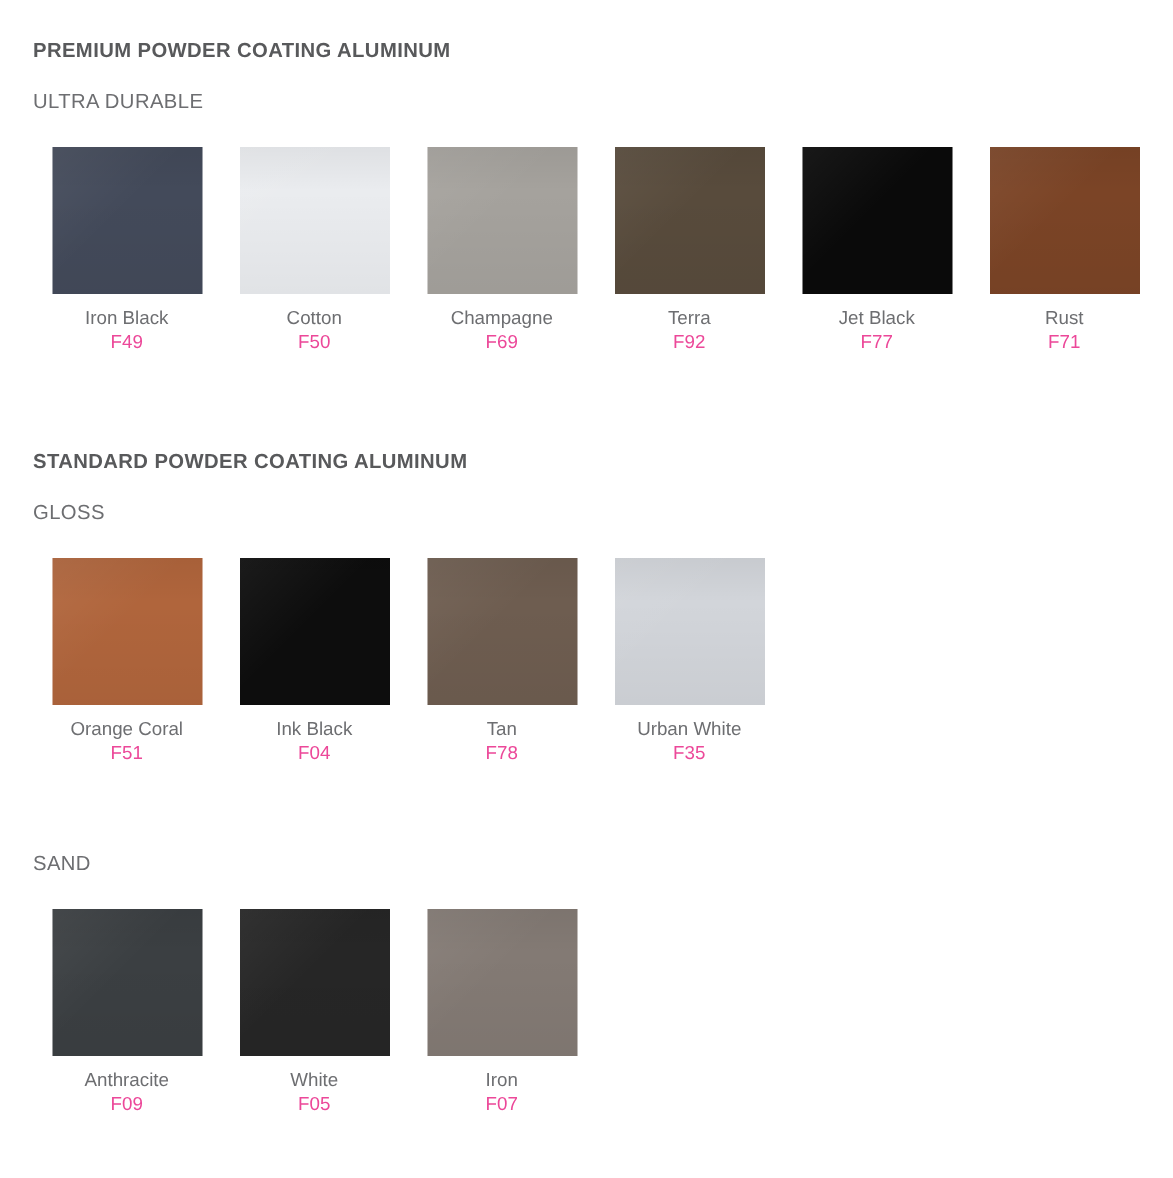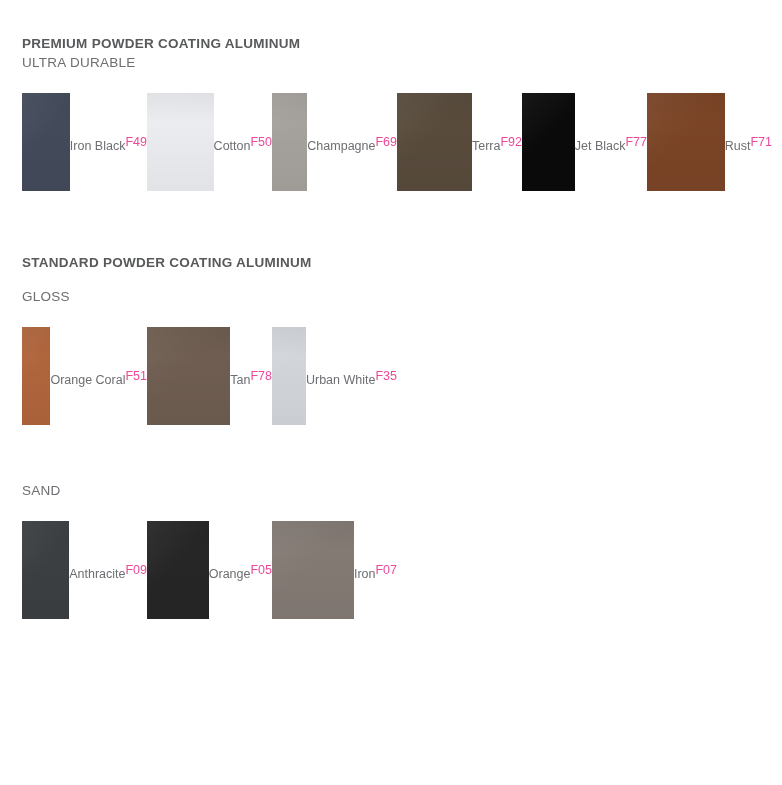--- a/index.html
+++ b/index.html
@@ -12,52 +12,52 @@
     height: 785px;
     font-family: "Liberation Sans", sans-serif;
     color: #58595b;
     overflow: hidden;
   }
   .page {
     position: relative;
     width: 782px;
     height: 785px;
     box-sizing: border-box;
-    padding: 15px 22px;
+    padding: 5px 22px;
   }
   .section-title {
     font-size: 13.5px;
     font-weight: bold;
     letter-spacing: 0.02em;
     color: #58595b;
     text-transform: uppercase;
   }
   .group-title {
     font-size: 13.5px;
     font-weight: normal;
     letter-spacing: 0.02em;
     color: #6d6e71;
     text-transform: uppercase;
   }
   .sec-premium { padding-top: 21px; }
-  .sec-premium .group-title { margin-top: 4px; }
+  .sec-premium .group-title { margin-top: 19px; }
   .sec-standard { padding-top: 64px; }
   .sec-standard .group-title { margin-top: 19px; }
   .sec-sand { padding-top: 58px; }
 
   .swatch-row {
     display: flex;
     flex-wrap: nowrap;
     margin-top: 23px;
   }
   .swatch-cell {
     width: 125px;
     flex: 0 0 125px;
     display: flex;
-    flex-direction: row;
+    flex-direction: column;
     align-items: center;
   }
   .swatch-chip {
     width: 100px;
     height: 98px;
     display: block;
     position: relative;
   }
   .swatch-chip::after {
     content: "";
@@ -128,20 +128,25 @@
   <div class="sec-standard">
     <div class="section-title">STANDARD POWDER COATING ALUMINUM</div>
     <div class="group-title">GLOSS</div>
     <div class="swatch-row">
       <div class="swatch-cell">
         <span class="swatch-chip" style="background-color: rgb(176, 101, 60);"></span>
         <span class="swatch-name">Orange Coral</span>
         <span class="swatch-code">F51</span>
       </div>
       <div class="swatch-cell">
+        <span class="swatch-chip" style="background-color: rgb(13, 13, 13);"></span>
+        <span class="swatch-name">Ink Black</span>
+        <span class="swatch-code">F04</span>
+      </div>
+      <div class="swatch-cell">
         <span class="swatch-chip" style="background-color: rgb(110, 93, 80);"></span>
         <span class="swatch-name">Tan</span>
         <span class="swatch-code">F78</span>
       </div>
       <div class="swatch-cell">
         <span class="swatch-chip" style="background-color: rgb(210, 213, 218);"></span>
         <span class="swatch-name">Urban White</span>
         <span class="swatch-code">F35</span>
       </div>
     </div>
@@ -150,21 +155,21 @@
   <div class="sec-sand">
     <div class="group-title">SAND</div>
     <div class="swatch-row">
       <div class="swatch-cell">
         <span class="swatch-chip" style="background-color: rgb(59, 63, 66);"></span>
         <span class="swatch-name">Anthracite</span>
         <span class="swatch-code">F09</span>
       </div>
       <div class="swatch-cell">
         <span class="swatch-chip" style="background-color: rgb(38, 38, 38);"></span>
-        <span class="swatch-name">Orange</span>
+        <span class="swatch-name">White</span>
         <span class="swatch-code">F05</span>
       </div>
       <div class="swatch-cell">
         <span class="swatch-chip" style="background-color: rgb(131, 122, 116);"></span>
         <span class="swatch-name">Iron</span>
         <span class="swatch-code">F07</span>
       </div>
     </div>
   </div>
 

